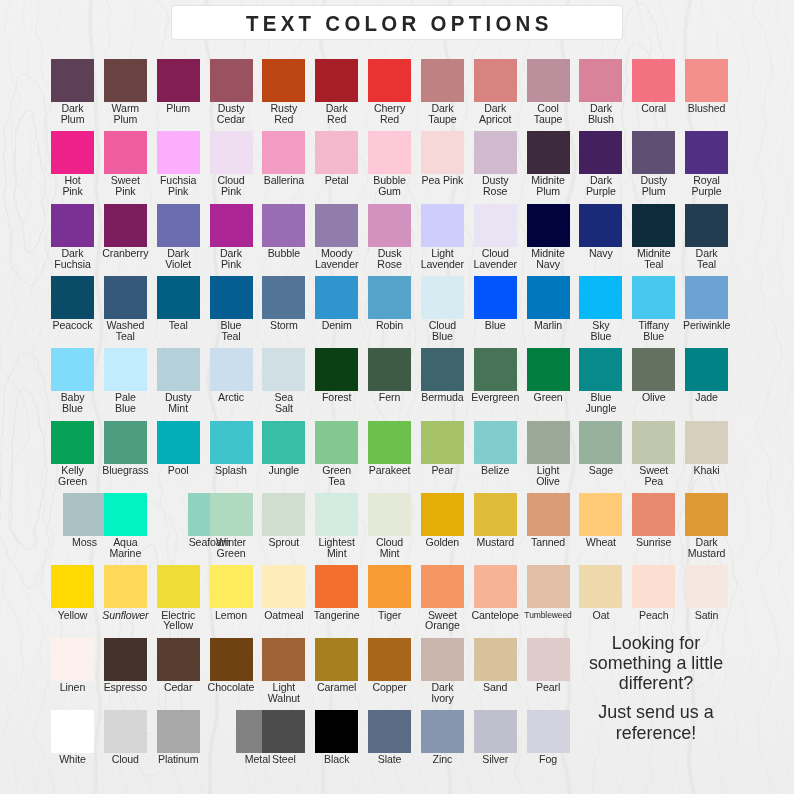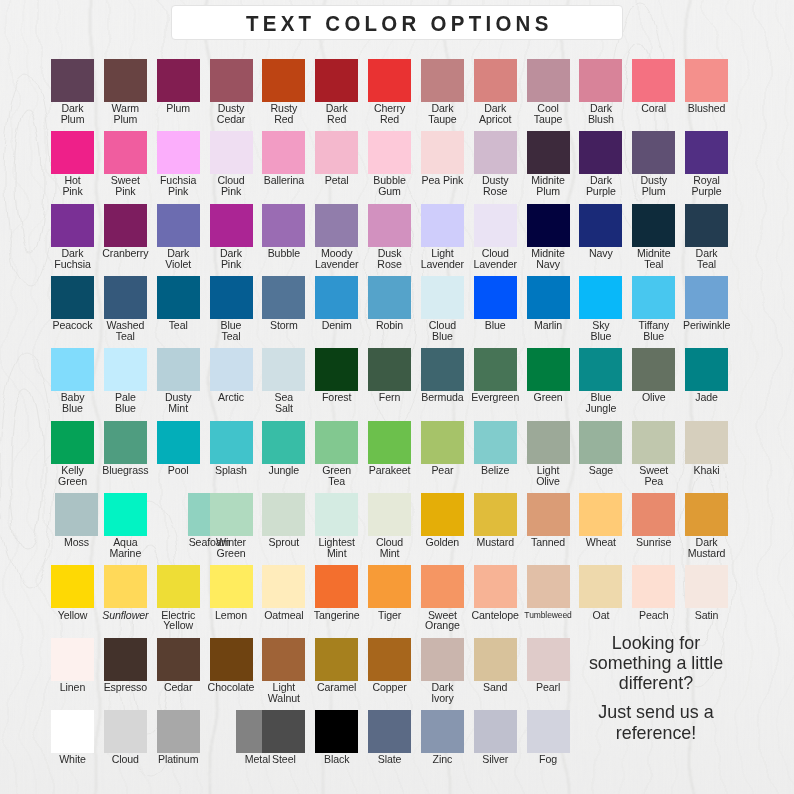--- a/index.html
+++ b/index.html
@@ -486,21 +486,21 @@
           <div class="chip" style="background: rgb(192, 199, 173);"></div>
           <div class="clabel">Sweet
 Pea</div>
         </div>
         <div class="cell" style="left: 634.08px;">
           <div class="chip" style="background: rgb(214, 207, 189);"></div>
           <div class="clabel">Khaki</div>
         </div>
       </div>
       <div class="srow" style="top: 492.9px;">
-        <div class="cell" style="left: 4px; text-decoration: underline;">
+        <div class="cell" style="left: 12px; text-decoration: underline;">
           <div class="chip" style="background: rgb(171, 194, 196);"></div>
           <div class="clabel">Moss</div>
         </div>
         <div class="cell" style="left: 52.84px;">
           <div class="chip" style="background: rgb(2, 243, 195);"></div>
           <div class="clabel">Aqua
 Marine</div>
         </div>
         <div class="cell" style="left: 114px; margin-left: 23px;">
           <div class="chip" style="background: rgb(144, 210, 192);"></div>

